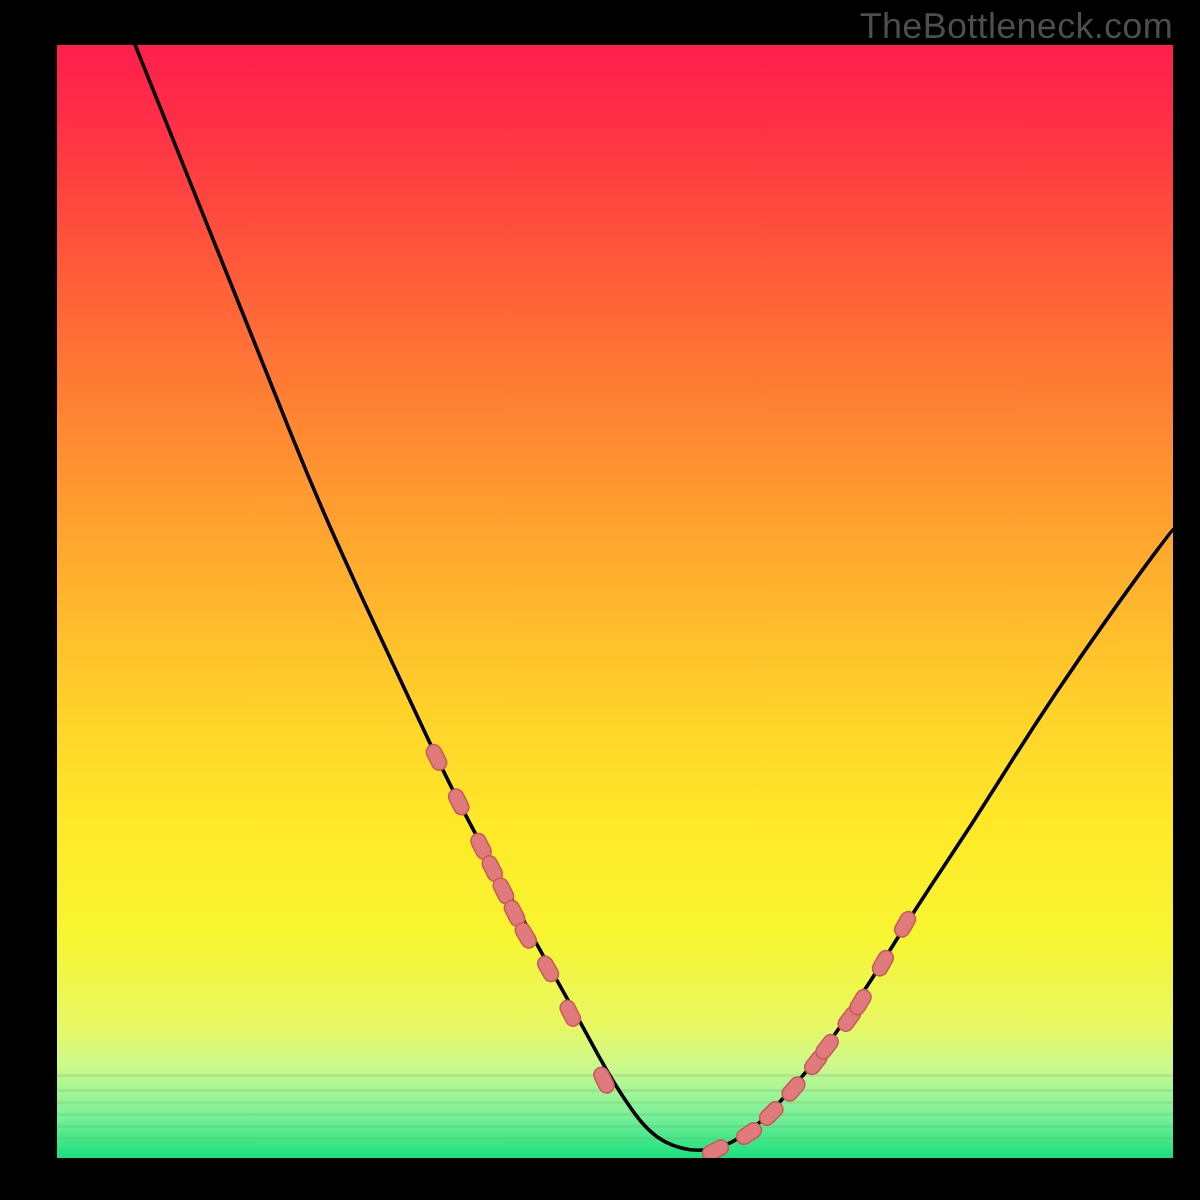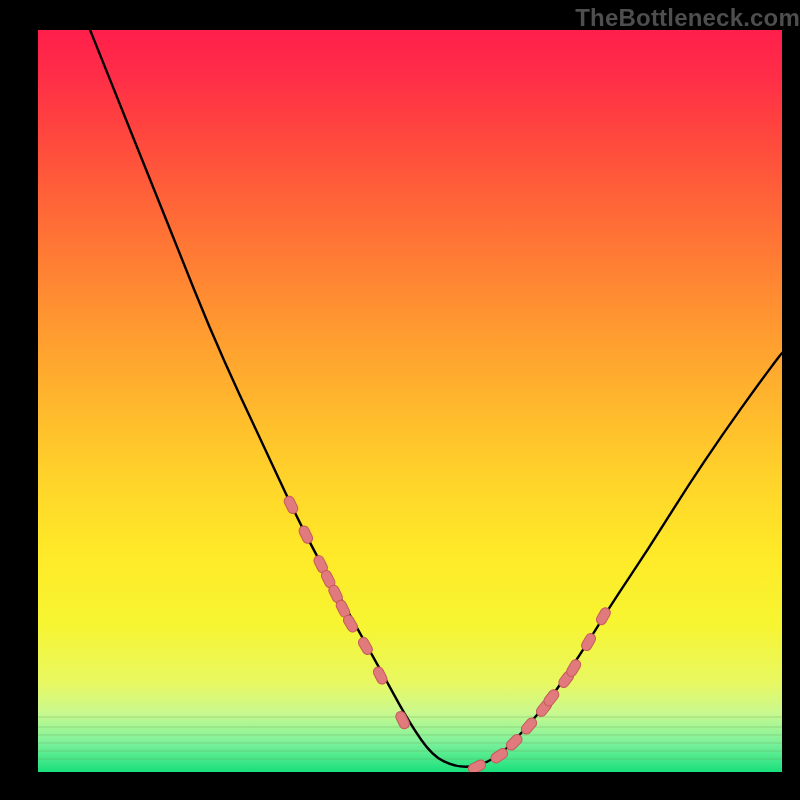--- a/index.html
+++ b/index.html
@@ -13,24 +13,24 @@
   }
   .frame {
     position: relative;
     width: 800px;
     height: 800px;
     background: #000;
   }
   .watermark {
     position: absolute;
     top: 4px;
-    right: 0;
+    right: 18px;
     color: #4e4e4e;
     font-size: 24px;
-    font-weight: 700;
+    font-weight: 400;
     letter-spacing: 0.2px;
     z-index: 5;
   }
   .plot-area {
     position: absolute;
     left: 38px;
     top: 30px;
     width: 744px;
     height: 742px;
     overflow: hidden;

